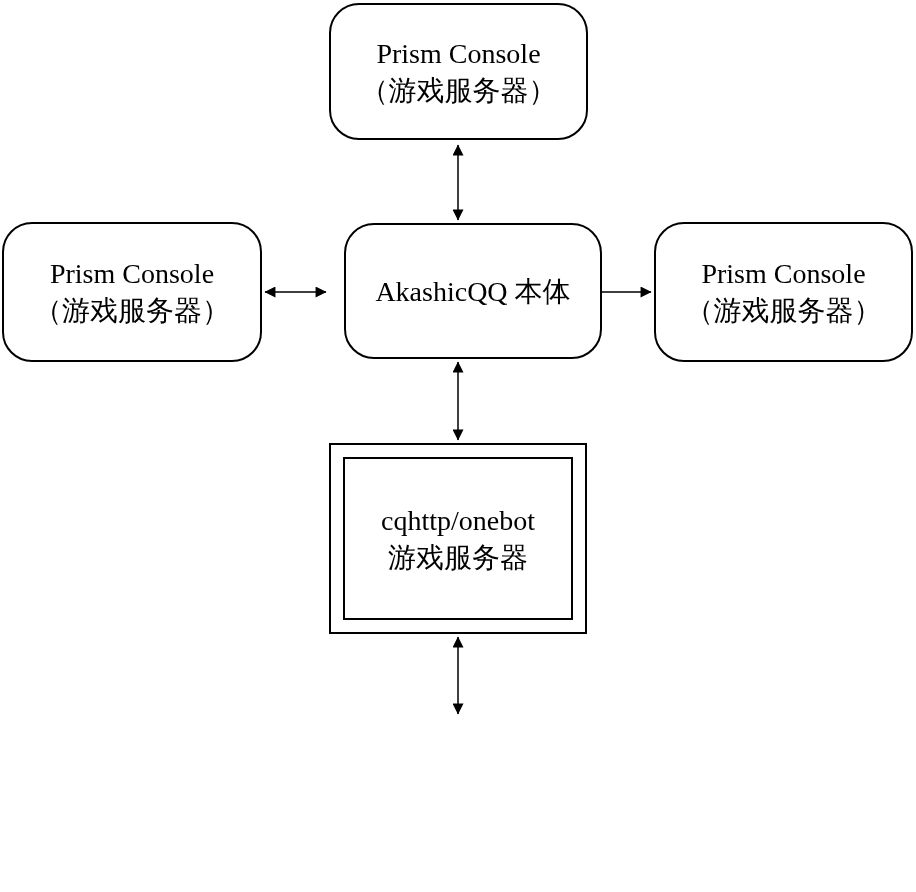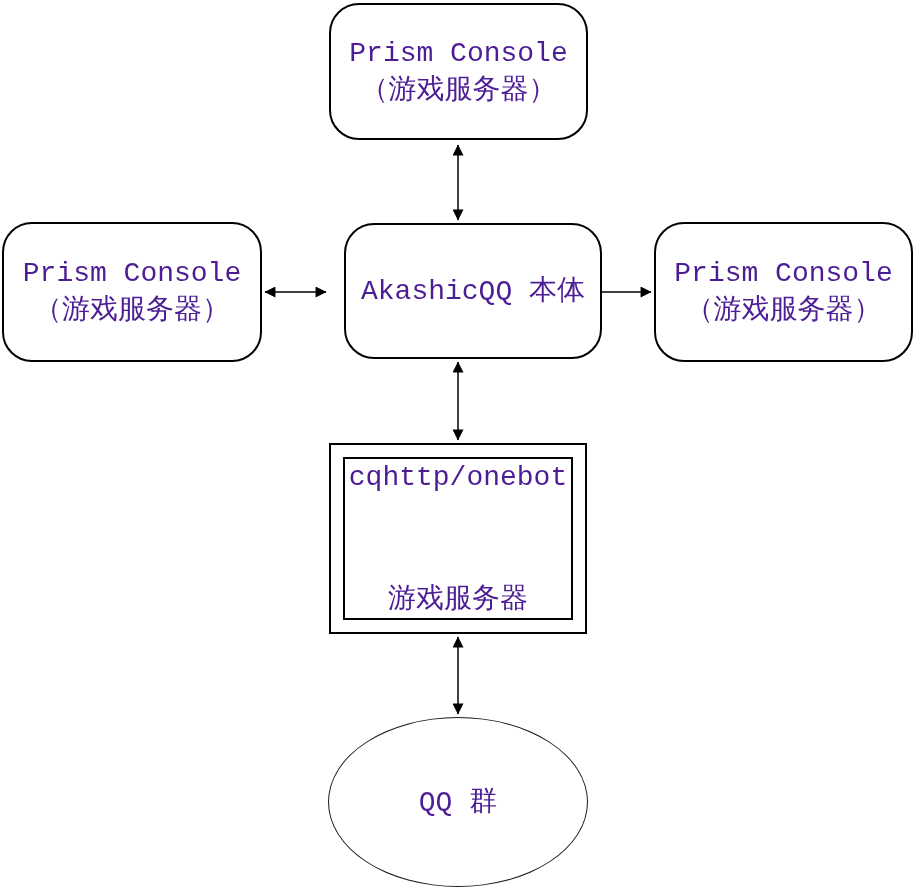--- a/index.html
+++ b/index.html
@@ -5,22 +5,22 @@
   html, body {
     margin: 0;
     padding: 0;
     background: #ffffff;
   }
   .canvas {
     position: relative;
     width: 916px;
     height: 892px;
     background: #ffffff;
-    font-family: Liberation Mono, monospace;
-    color: #4c1d95;
+    font-family: Liberation Serif, serif;
+    color: #000000;
     overflow: hidden;
   }
   .node {
     position: absolute;
     box-sizing: border-box;
     display: flex;
     flex-direction: column;
     align-items: center;
     justify-content: center;
     text-align: center;
@@ -41,21 +41,21 @@
     left: 329px; top: 443px; width: 258px; height: 191px;
     border: 2px solid #000000;
   }
   .inner-frame {
     position: absolute;
     left: 12px; right: 12px; top: 12px; bottom: 12px;
     border: 2px solid #000000;
     display: flex;
     flex-direction: column;
     align-items: center;
-    justify-content: space-between;
+    justify-content: center;
   }
   .node-ellipse {
     left: 328px; top: 717px; width: 260px; height: 170px;
     border: 1.5px solid #1a1a1a;
     border-radius: 50%;
   }
   .label-line { display: block; white-space: nowrap; }
   .edges-layer {
     position: absolute;
     left: 0; top: 0;
@@ -100,17 +100,14 @@
     <span class="label-line">（游戏服务器）</span>
   </div>
 
   <div class="node node-cqhttp">
     <div class="inner-frame">
       <span class="label-line">cqhttp/onebot</span>
       <span class="label-line">游戏服务器</span>
     </div>
   </div>
 
-  <div class="node node-ellipse">
-    <span class="label-line">QQ 群</span>
-  </div>
 
 </div>
 
 </body></html>

